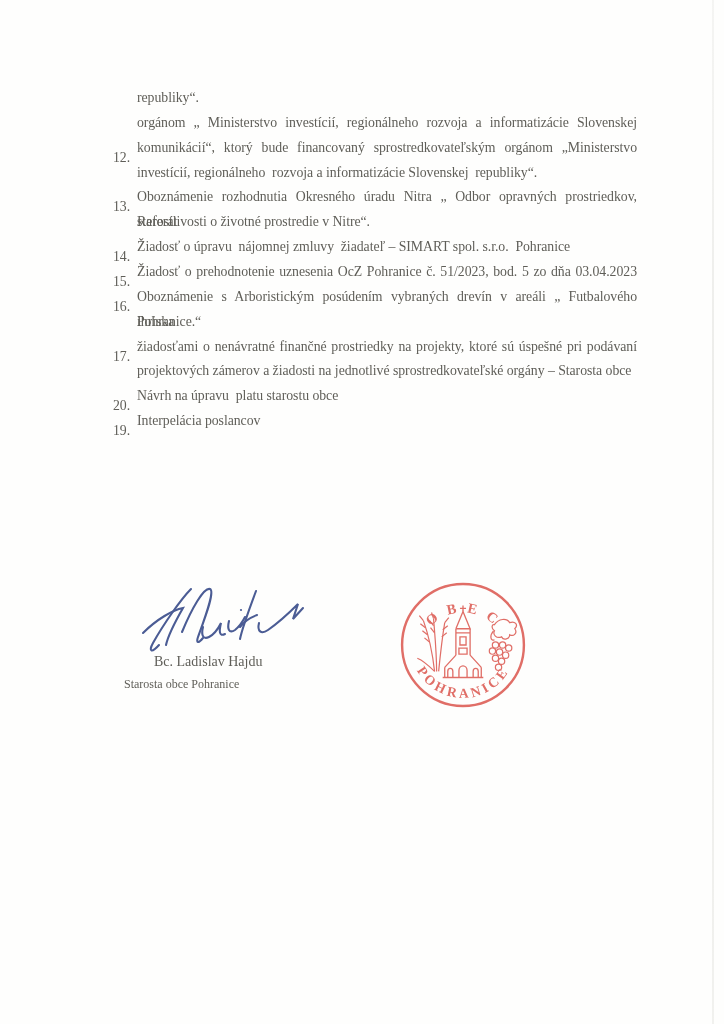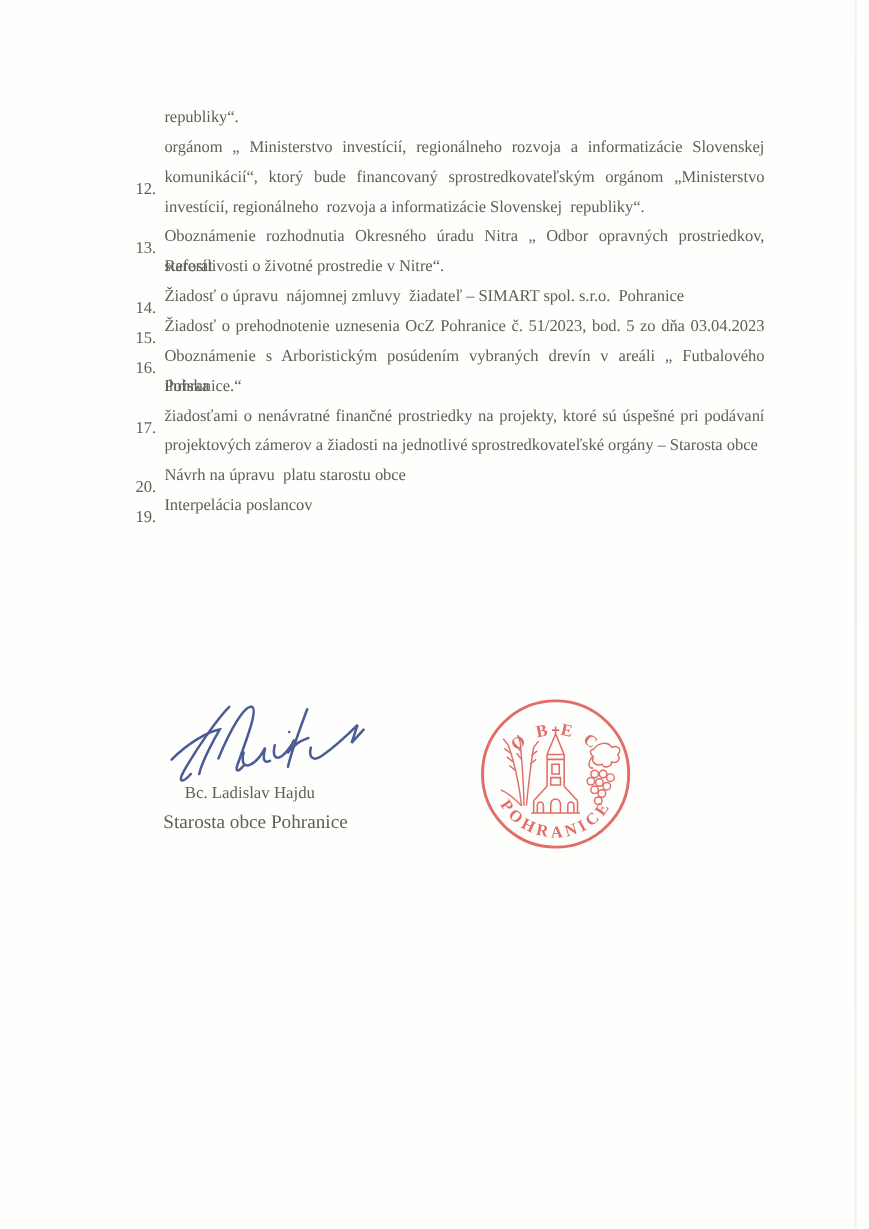--- a/index.html
+++ b/index.html
@@ -30,21 +30,21 @@
     white-space:pre;overflow:visible;
   }
   .agenda-item .line.just{
     white-space:normal;
     text-align:justify;
     text-align-last:justify;
     word-spacing:1px;
   }
   .sig-svg{position:absolute;left:137px;top:579px;}
   .sig-name{position:absolute;left:154px;top:654px;font-size:14px;}
-  .sig-title{position:absolute;left:136px;top:677px;font-size:16px;}
+  .sig-title{position:absolute;left:124px;top:677px;font-size:12px;}
   .stamp-svg{position:absolute;left:396px;top:578px;}
   .stamp-text{
     font-family:"Liberation Serif","DejaVu Serif",serif;
     font-weight:bold;
   }
 </style>
 </head>
 <body>
 
 <div class="page">

